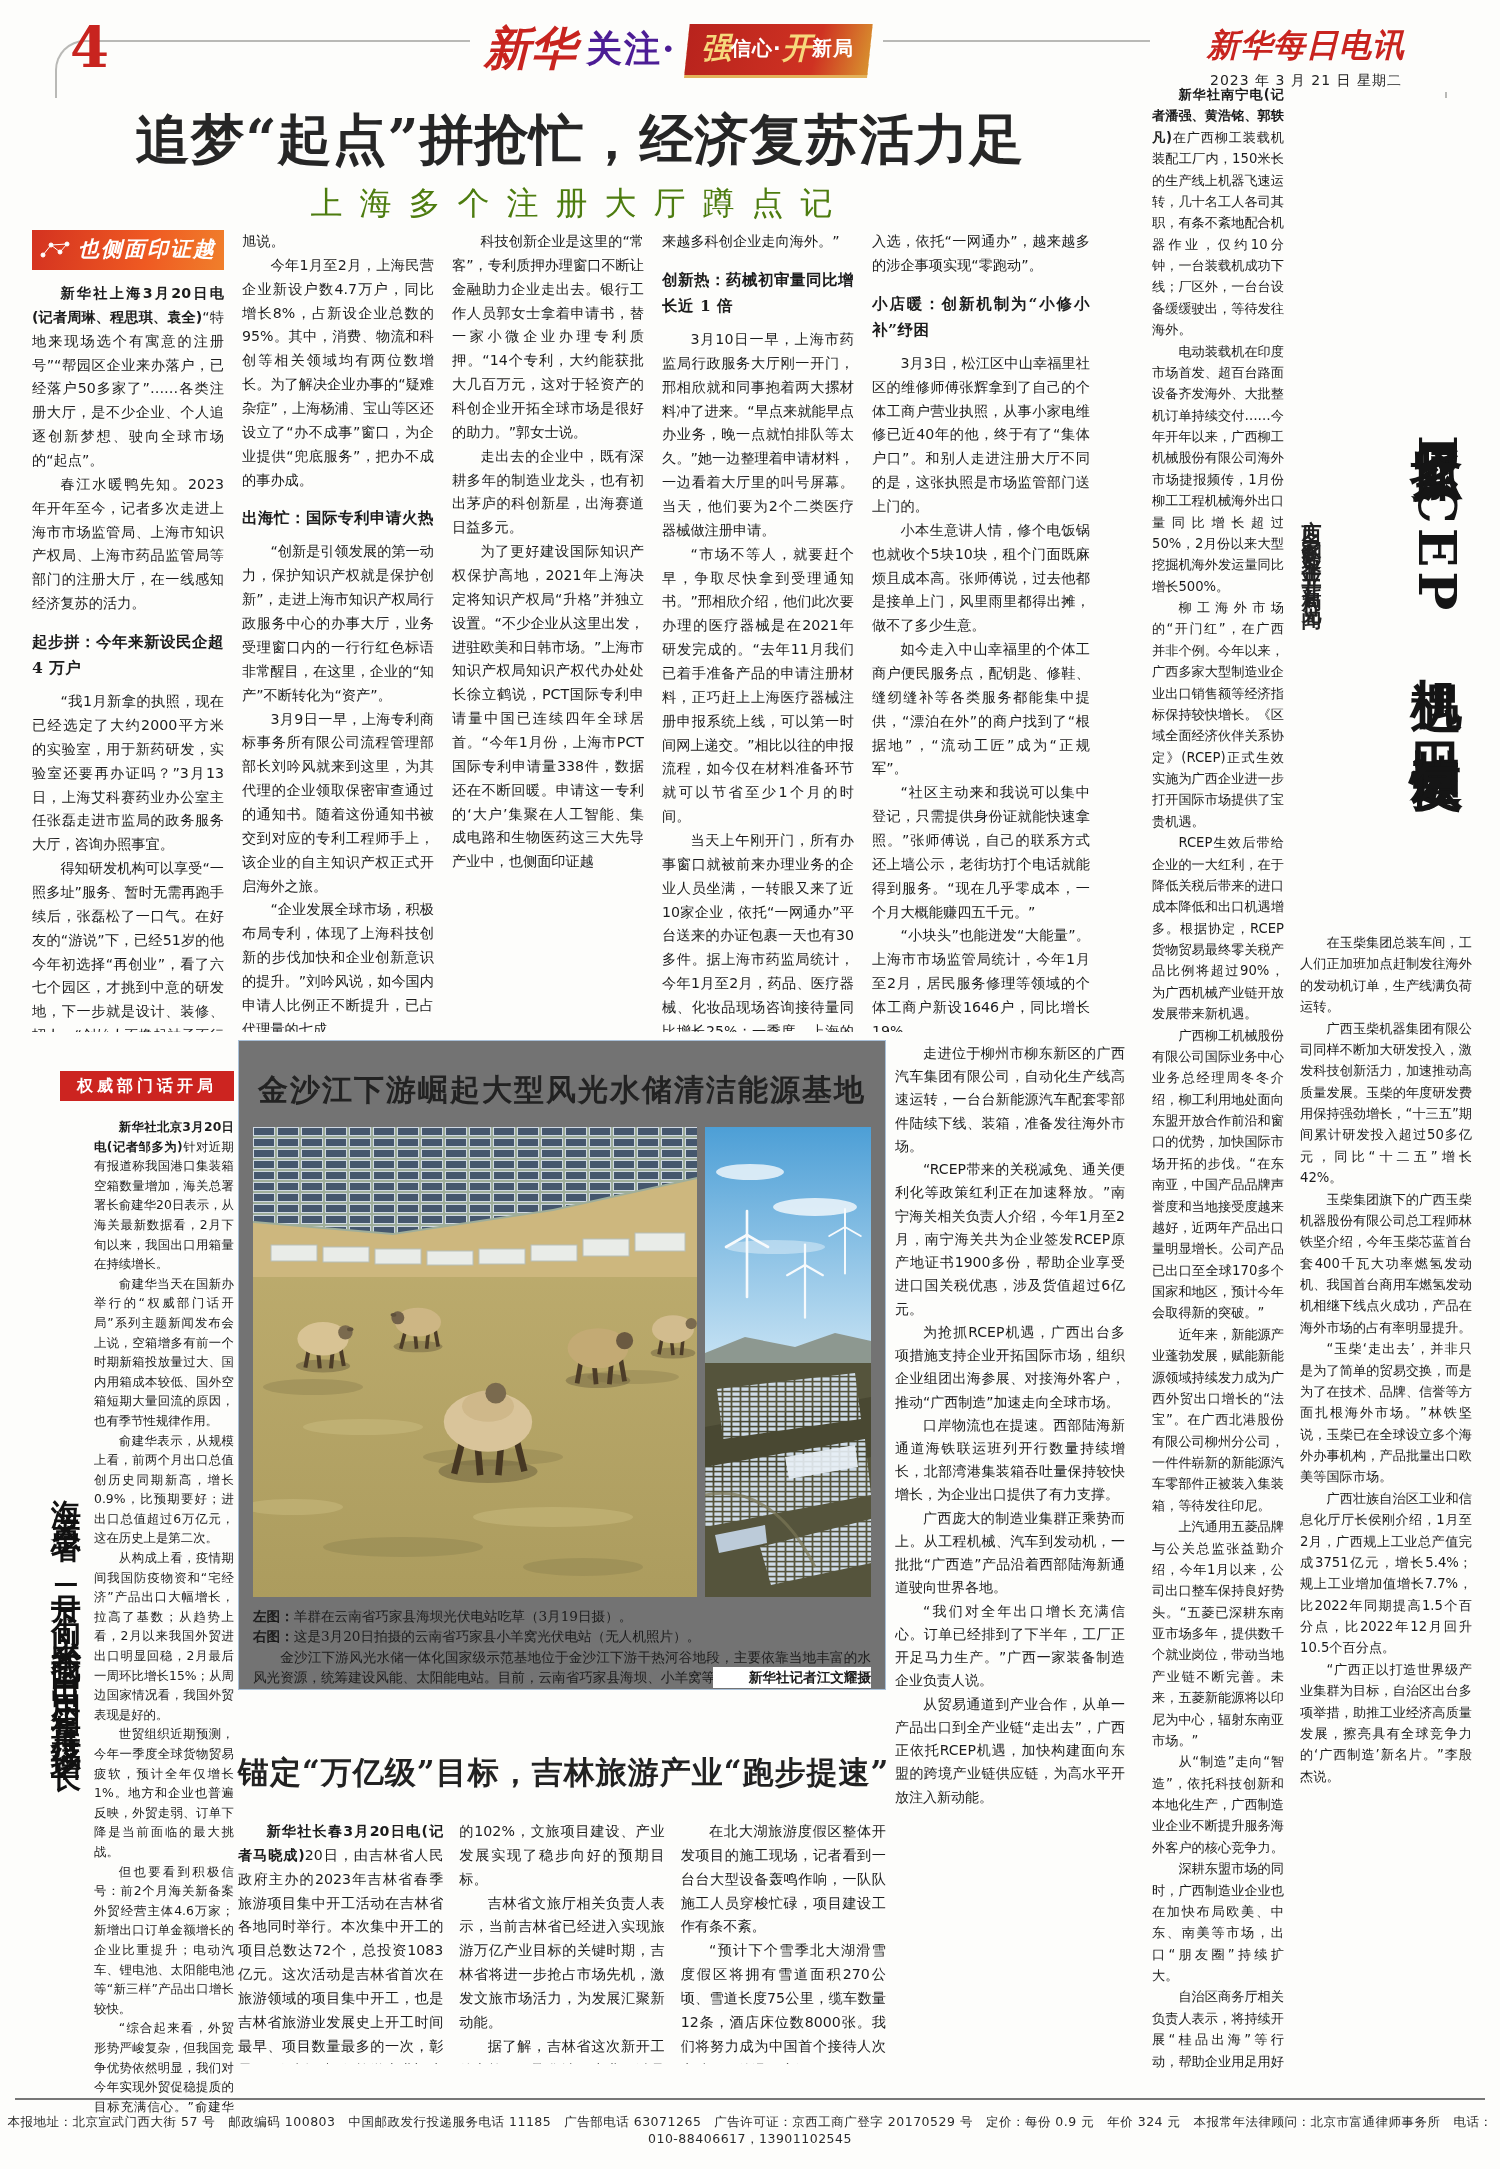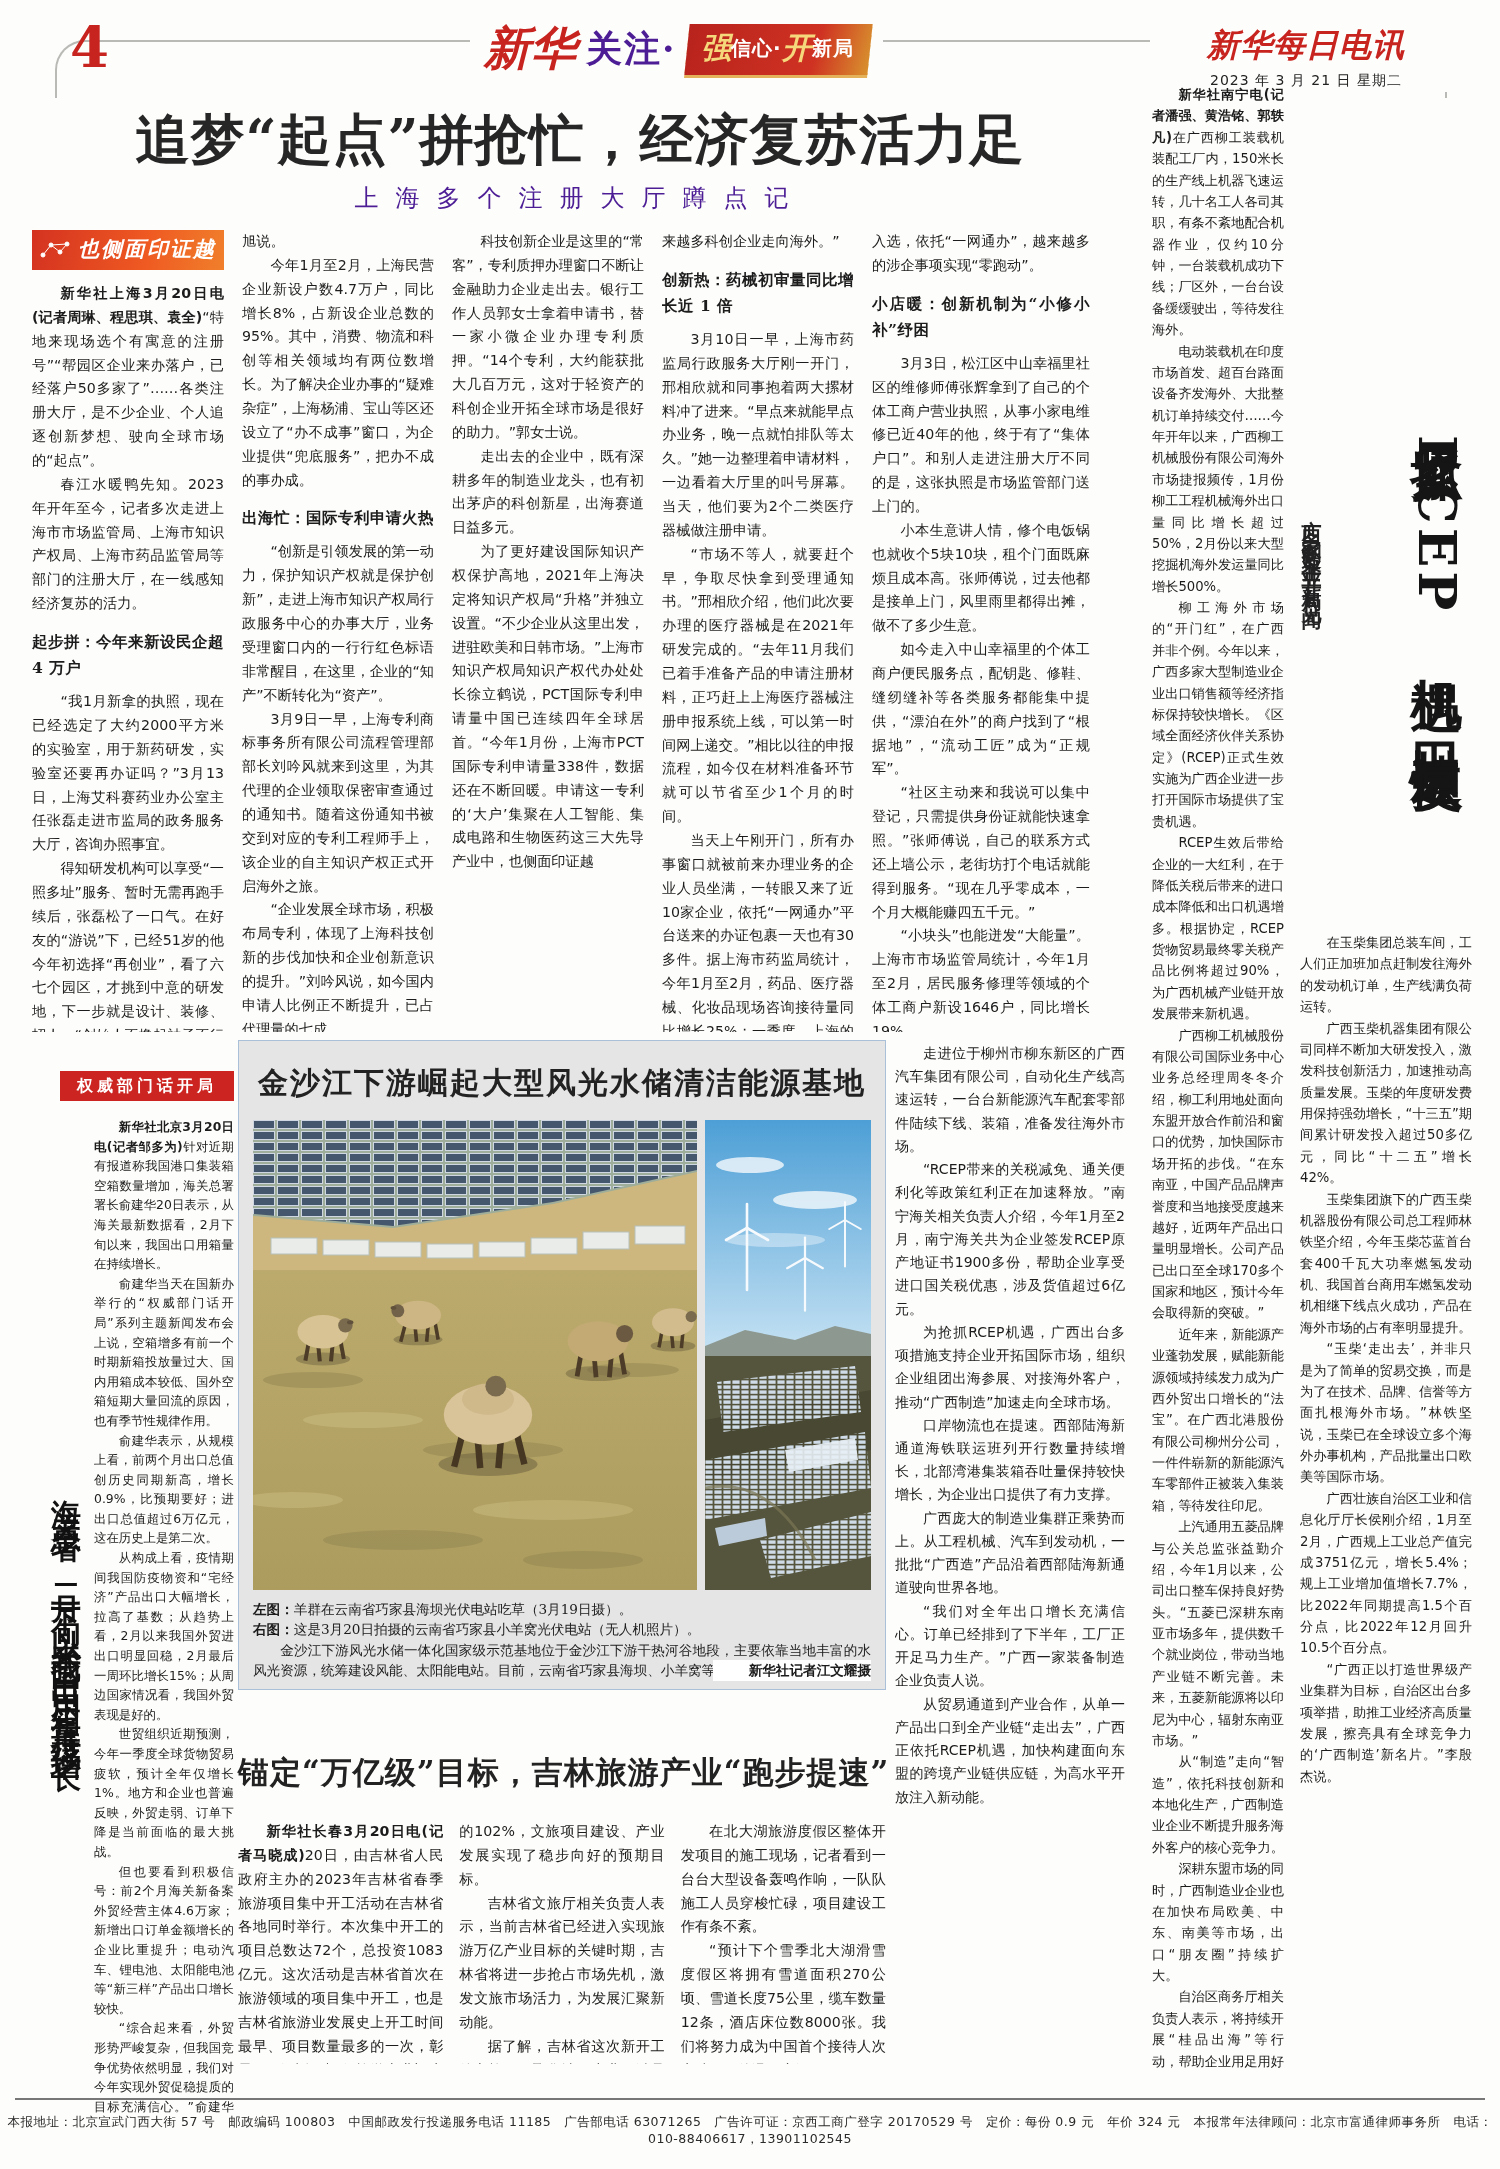--- a/index.html
+++ b/index.html
@@ -18,21 +18,21 @@
           box-shadow:0 3px 0 #e3b25a;}
   .hbadge span{transform:skewX(6deg);}
   .hb-big{font-family:"DejaVu Serif",serif;font-style:italic;font-weight:bold;font-size:30px;color:#f6d87c;}
   .hb-sm{font-weight:bold;font-size:20px;color:#ffffff;letter-spacing:1px;}
   .masthead-r{left:1150px;top:22px;width:300px;text-align:center;background:#fdfdfb;padding:2px 6px;}
   .paper-name{font-family:"DejaVu Serif",serif;font-style:italic;font-weight:bold;font-size:32px;color:#c8241f;letter-spacing:1px;}
   .date-line{font-size:14px;color:#222;margin-top:4px;letter-spacing:1px;}
   
   .m-headline{left:60px;top:104px;width:1040px;text-align:center;font-family:"DejaVu Serif",serif;
               font-weight:900;font-size:54px;color:#262626;letter-spacing:1px;white-space:nowrap;}
-  .m-sub{left:60px;top:182px;width:1040px;text-align:center;font-size:24px;color:#4c1d95;letter-spacing:17px;}
+  .m-sub{left:60px;top:182px;width:1040px;text-align:center;font-size:32px;color:#4d7c0f;letter-spacing:17px;}
   
   .cols{display:flex;gap:18px;overflow:hidden;}
   .col{overflow:hidden;font-size:14.2px;line-height:1.68;text-align:justify;}
   .col p{margin:0;text-indent:2em;}
   .col p.noind{text-indent:0;}
   .col p .dl{font-weight:bold;}
   .subhead{font-weight:bold;font-size:15.5px;margin:13px 0 9px;letter-spacing:0.5px;font-family:"DejaVu Serif",serif;}
   .main-article{left:32px;top:230px;width:1062px;height:802px;}
   .w1{width:192px;} .w5{width:218px;}
   .kicker{width:100%;height:40px;margin-bottom:12px;display:flex;align-items:center;justify-content:center;gap:8px;
@@ -43,21 +43,21 @@
   .rbadge{margin-left:28px;width:174px;height:30px;background:#cc2420;color:#fff;display:flex;align-items:center;
           justify-content:center;font-weight:bold;font-size:16px;letter-spacing:4px;margin-top:29px;}
   .strip-row{display:flex;gap:8px;margin-top:16px;height:1000px;}
   .v-title-customs{width:54px;height:990px;writing-mode:vertical-rl;text-orientation:mixed;
       font-family:"DejaVu Serif",serif;font-weight:900;font-size:30px;letter-spacing:11px;color:#111;
       display:flex;justify-content:center;}
   .strip-text{width:140px;font-size:12.4px;line-height:1.58;text-align:justify;overflow:hidden;}
   .strip-text p{margin:0;text-indent:2em;} .strip-text .dl{font-weight:bold;}
   
   .photo-box{left:238px;top:1040px;width:648px;height:650px;border:1px solid #a9c0d8;box-sizing:border-box;
-             padding:4px 14px;background:#e5e5e5;}
+             padding:11px 14px;background:#737373;}
   .ph-headline{margin-top:18px;text-align:center;font-family:"DejaVu Serif",serif;font-weight:bold;
                font-size:30px;letter-spacing:2px;color:#222;white-space:nowrap;}
   .ph-row{display:flex;gap:8px;margin-top:16px;height:470px;}
   .ph-row svg{display:block;}
   .captions{margin-top:9px;font-size:13.6px;line-height:1.5;font-family:"DejaVu Serif",serif;}
   .captions .lbl{font-weight:bold;}
   .cap-body{text-indent:2em;text-align:justify;position:relative;}
   .credit{position:absolute;right:0;bottom:0;font-weight:bold;background:#fff;padding-left:8px;}
   
   .jilin{left:238px;top:1706px;width:648px;height:380px;}

